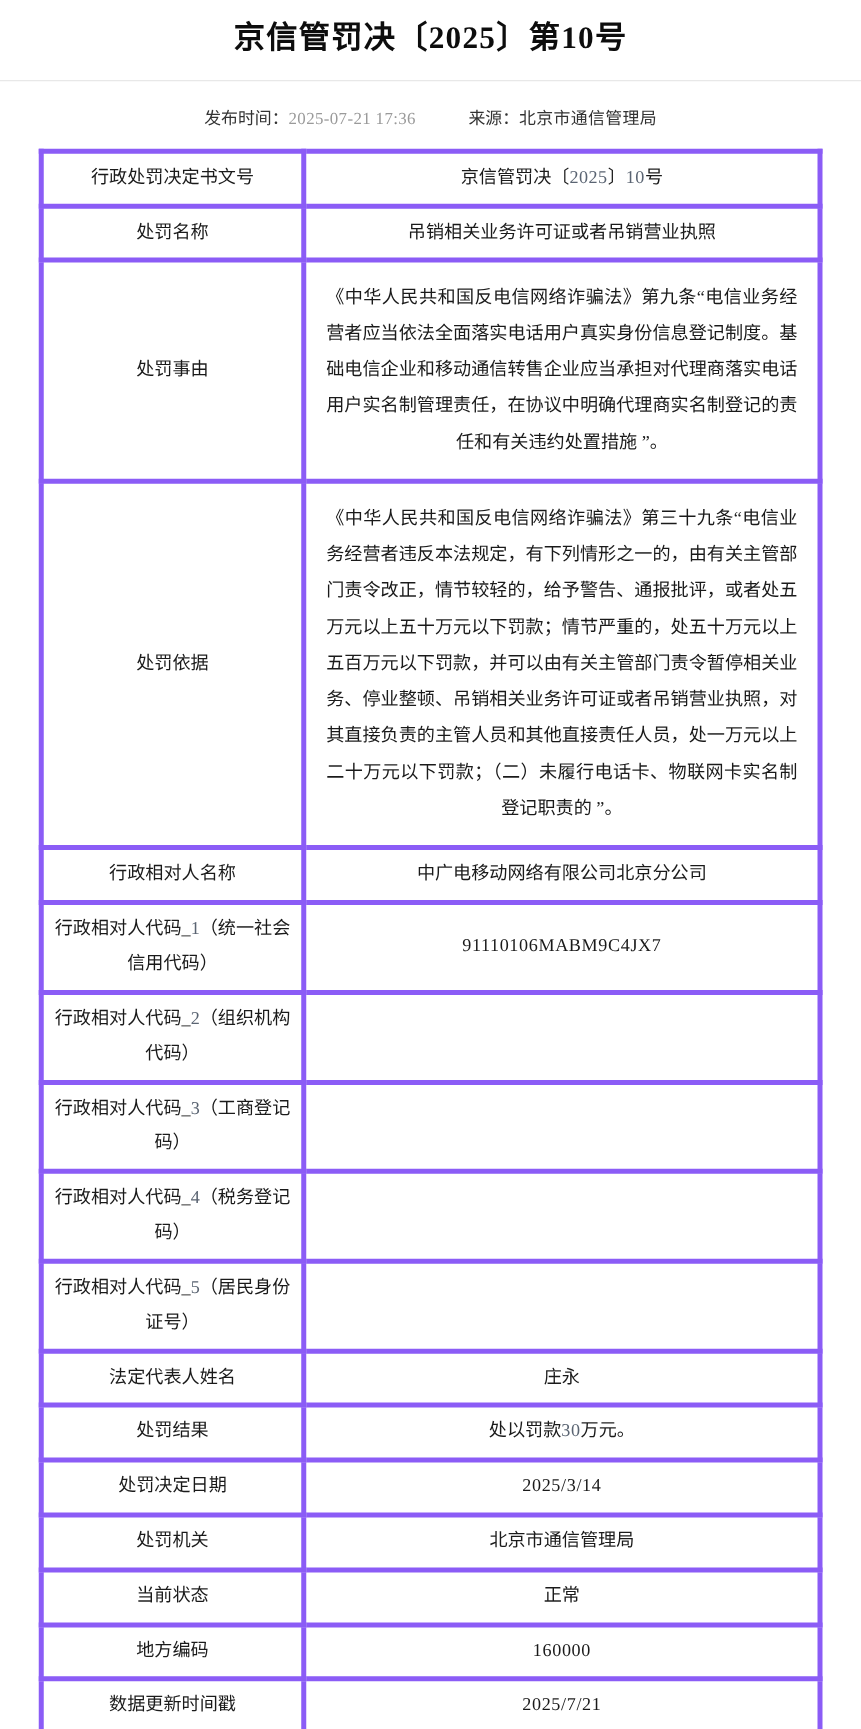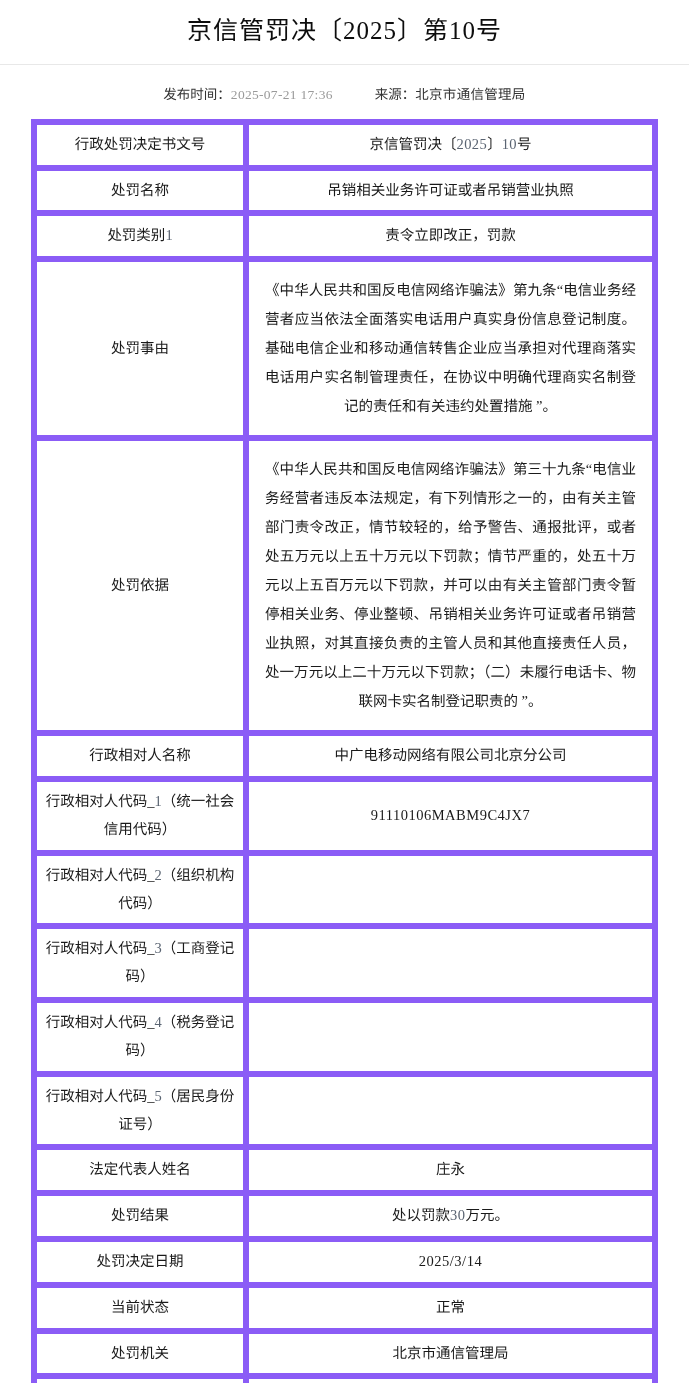--- a/index.html
+++ b/index.html
@@ -14,21 +14,21 @@
     font-family: "Liberation Serif", "DejaVu Serif", serif;
     color: #1a1a1a;
     position: relative;
     overflow: hidden;
   }
 
   
   .doc-title {
     text-align: center;
     font-size: 25px;
-    font-weight: 400;
+    font-weight: 700;
     letter-spacing: 1px;
     color: #0d0d0d;
     padding: 14px 20px 16px 20px;
     margin: 0;
     line-height: 1.35;
     font-family: "Liberation Serif", "DejaVu Serif", serif;
   }
   .title-rule {
     height: 1px;
     background: #e8e8e8;
@@ -65,21 +65,21 @@
     box-sizing: border-box;
     width: 689px;
   }
   table.penalty-table {
     width: 100%;
     border-collapse: collapse;
     table-layout: fixed;
     background: #ffffff;
   }
   table.penalty-table td {
-    border: 6px solid #8b5cf6;
+    border: 4px solid #8b5cf6;
     vertical-align: middle;
     padding: 6px 8px;
     font-size: 14.5px;
     line-height: 1.92;
     color: #1a1a1a;
     text-align: center;
     word-break: break-word;
   }
   td.cell-label {
     width: 190px;
@@ -137,24 +137,20 @@
   <table class="penalty-table">
     <tbody id="table-body">
         <tr class="row-short">
           <td class="cell-label">行政处罚决定书文号</td>
           <td class="cell-value">京信管罚决〔<span class="num">2025</span>〕<span class="num">10</span>号</td>
         </tr>
         <tr class="row-short">
           <td class="cell-label">处罚名称</td>
           <td class="cell-value">吊销相关业务许可证或者吊销营业执照</td>
         </tr>
-        <tr class="row-short">
-          <td class="cell-label">处罚类别<span class="label-idx">1</span></td>
-          <td class="cell-value">责令立即改正，罚款</td>
-        </tr>
         <tr>
           <td class="cell-label">处罚事由</td>
           <td class="cell-value para">《中华人民共和国反电信网络诈骗法》第九条“电信业务经营者应当依法全面落实电话用户真实身份信息登记制度。基础电信企业和移动通信转售企业应当承担对代理商落实电话用户实名制管理责任，在协议中明确代理商实名制登记的责任和有关违约处置措施 ”。</td>
         </tr>
         <tr>
           <td class="cell-label">处罚依据</td>
           <td class="cell-value para">《中华人民共和国反电信网络诈骗法》第三十九条“电信业务经营者违反本法规定，有下列情形之一的，由有关主管部门责令改正，情节较轻的，给予警告、通报批评，或者处五万元以上五十万元以下罚款；情节严重的，处五十万元以上五百万元以下罚款，并可以由有关主管部门责令暂停相关业务、停业整顿、吊销相关业务许可证或者吊销营业执照，对其直接负责的主管人员和其他直接责任人员，处一万元以上二十万元以下罚款；（二）未履行电话卡、物联网卡实名制登记职责的 ”。</td>
         </tr>
         <tr class="row-short">
           <td class="cell-label">行政相对人名称</td>
@@ -186,26 +182,26 @@
         </tr>
         <tr class="row-short">
           <td class="cell-label">处罚结果</td>
           <td class="cell-value">处以罚款<span class="num">30</span>万元。</td>
         </tr>
         <tr class="row-short">
           <td class="cell-label">处罚决定日期</td>
           <td class="cell-value value-num">2025/3/14</td>
         </tr>
         <tr class="row-short">
+          <td class="cell-label">处罚机关</td>
+          <td class="cell-value">北京市通信管理局</td>
+        </tr>
+        <tr class="row-short">
           <td class="cell-label">当前状态</td>
           <td class="cell-value">正常</td>
-        </tr>
-        <tr class="row-short">
-          <td class="cell-label">处罚机关</td>
-          <td class="cell-value">北京市通信管理局</td>
         </tr>
         <tr class="row-short">
           <td class="cell-label">地方编码</td>
           <td class="cell-value value-num">160000</td>
         </tr>
         <tr class="row-short">
           <td class="cell-label">数据更新时间戳</td>
           <td class="cell-value value-num">2025/7/21</td>
         </tr>
       </tbody>

